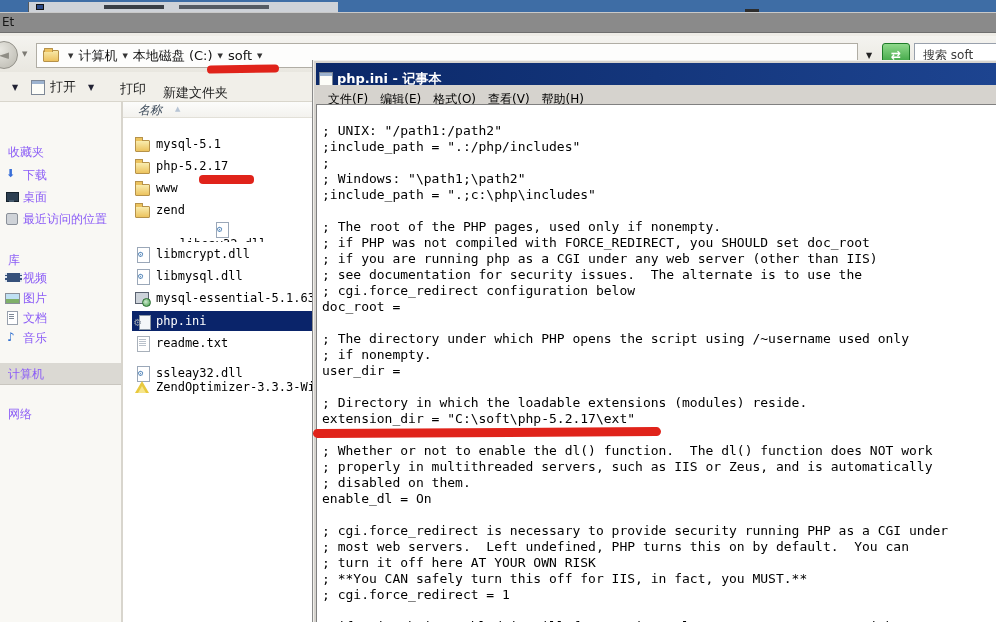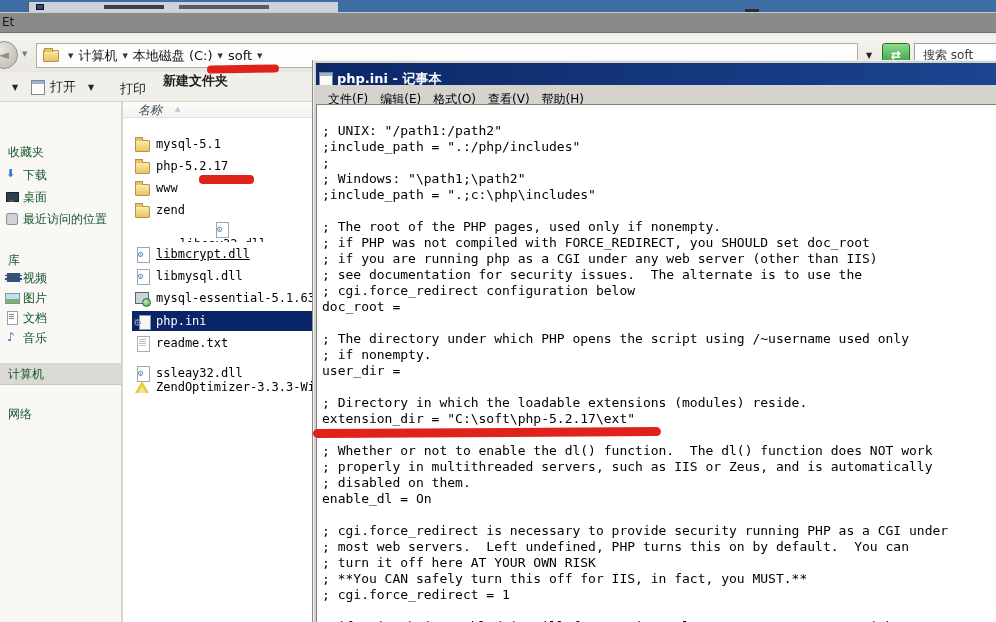--- a/index.html
+++ b/index.html
@@ -41,30 +41,30 @@
             color:#fff; font-size:12px; font-weight:bold; text-align:center; line-height:22px; }
   .search-box { position:absolute; left:914px; top:7px; width:90px; height:25px;
                 background:#fff; border:1px solid #98a0ac; font-size:12px; color:#3a3a3a;
                 line-height:23px; padding-left:8px; white-space:nowrap; overflow:hidden; }
 
   .toolbar { position:absolute; left:0; top:39px; width:996px; height:30px;
              background:#f1efe9; border-bottom:1px solid #d9d6cc; font-size:13px; color:#1e1e1e; }
   .tb-caret { position:absolute; left:12px; top:11px; font-size:8px; color:#223; }
   .tb-open { position:absolute; left:31px; top:4px; height:22px; display:flex; align-items:center; }
   .tb-print { position:absolute; left:120px; top:8px; }
-  .tb-newfolder { position:absolute; left:163px; top:0;font-weight:bold; }
+  .tb-newfolder { position:absolute; left:163px; top:12px; }
   .np-ico { width:14px; height:15px; background:#fdfdf8; border:1px solid #7e8896; position:relative; margin-right:5px; }
   .np-ico:before { content:""; position:absolute; left:0; top:0; right:0; height:3px; background:#9db3cf; }
   .open-caret { font-size:8px; color:#223; margin-left:12px; }
 
   .main { position:absolute; left:0; top:69px; width:996px; height:520px; }
   .sidebar { position:absolute; left:0; top:0; width:121px; height:520px; background:#f9f8f4; }
   .sb-divider { position:absolute; left:121px; top:0; width:2px; height:520px; background:#d8d5cd; }
   .sb-item { position:absolute; left:0; width:121px; height:18px; display:flex; align-items:center;
-             font-size:12px; color:#14532d; white-space:nowrap; }
+             font-size:12px; color:#8b5cf6; white-space:nowrap; }
   .sb-head { padding-left:8px; }
   .sb-sub { padding-left:5px; }
   .computer-band { position:absolute; left:0; top:261px; width:121px; height:22px;
                    background:#dbd9d3; border-bottom:1px solid #c9c6bf; }
   .sb-ico { width:14px; height:14px; margin-right:4px; position:relative; flex:0 0 14px; }
   .ico-download:before { content:"⬇"; position:absolute; left:1px; top:-1px; color:#3a6fd8; font-size:11px; }
   .ico-desktop:before { content:""; position:absolute; left:1px; top:2px; width:11px; height:8px; background:#2c3e50; border:1px solid #16222c; }
   .ico-desktop:after { content:""; position:absolute; left:4px; top:10px; width:5px; height:2px; background:#45596b; }
   .ico-recent:before { content:""; position:absolute; left:1px; top:1px; width:10px; height:10px; background:#cfd3d8; border:1px solid #8a9099; border-radius:2px; }
   .ico-video:before { content:""; position:absolute; left:0; top:2px; width:13px; height:9px; background:#37517a; border-left:2px dotted #dfe6ef; border-right:2px dotted #dfe6ef; }
@@ -236,21 +236,21 @@
           <span>www</span>
         </div>
       <div class="frow" style="top:98px;">
           <span class="f-ico ico-folder"></span>
           <span>zend</span>
         </div>
       <div class="frow" style="top:120px;flex-direction:column;">
           <span class="f-ico ico-dll"></span>
           <span>libeay32.dll</span>
         </div>
-      <div class="frow" style="top:142px;text-decoration:underline;">
+      <div class="frow" style="top:142px;">
           <span class="f-ico ico-dll"></span>
           <span>libmcrypt.dll</span>
         </div>
       <div class="frow" style="top:164px;">
           <span class="f-ico ico-dll"></span>
           <span>libmysql.dll</span>
         </div>
       <div class="frow" style="top:186px;">
           <span class="f-ico ico-installer"></span>
           <span>mysql-essential-5.1.63-wi</span>

